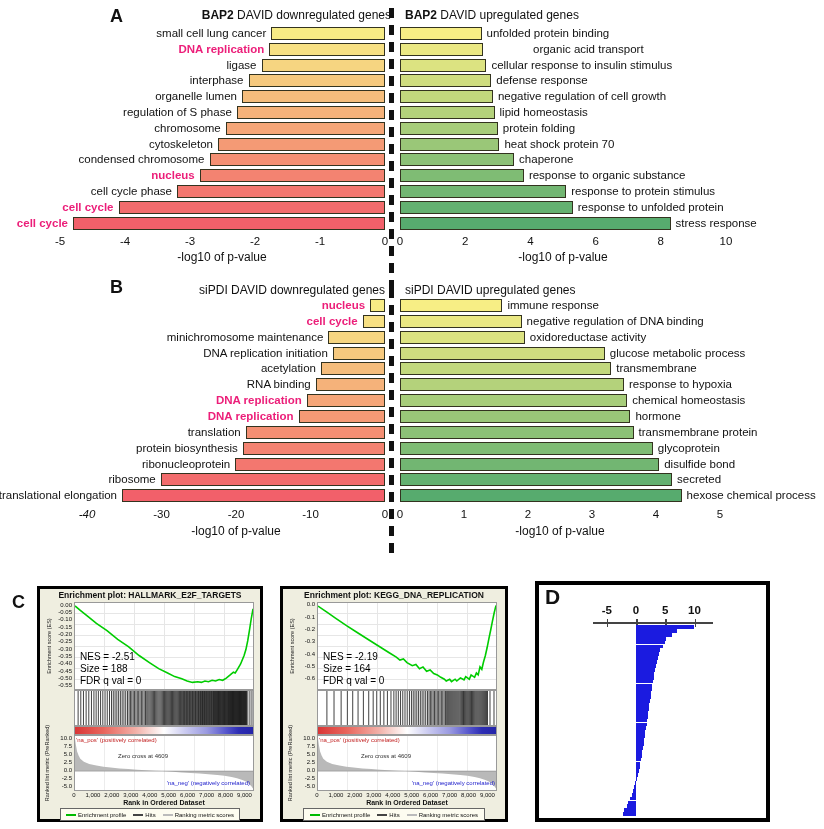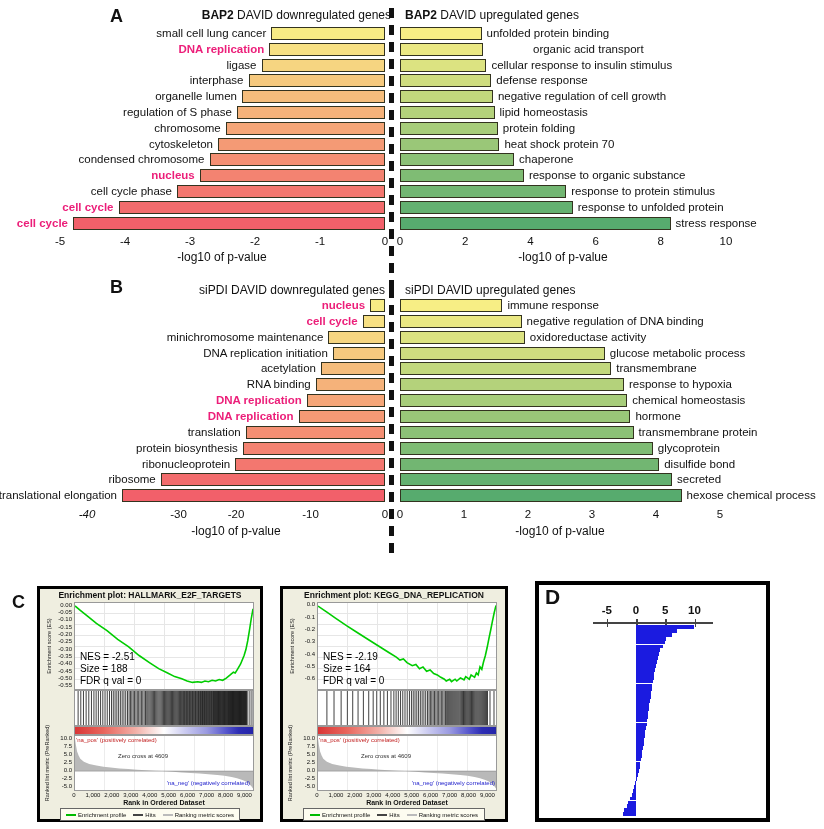--- a/index.html
+++ b/index.html
@@ -159,21 +159,21 @@
       <div class="blab" style="top: 425.8px; right: 583.315px;">translation</div>
       <div class="bar" style="top: 441.65px; width: 142.295px; background: rgb(243, 131, 113); left: 242.705px;"></div>
       <div class="blab" style="top: 441.65px; right: 586.295px;">protein biosynthesis</div>
       <div class="bar" style="top: 457.5px; width: 149.745px; background: rgb(243, 119, 111); left: 235.255px;"></div>
       <div class="blab" style="top: 457.5px; right: 593.745px;">ribonucleoprotein</div>
       <div class="bar" style="top: 473.35px; width: 224.245px; background: rgb(242, 108, 108); left: 160.755px;"></div>
       <div class="blab" style="top: 473.35px; right: 668.245px;">ribosome</div>
       <div class="bar" style="top: 489.2px; width: 262.985px; background: rgb(242, 96, 106); left: 122.015px;"></div>
       <div class="blab" style="top: 489.2px; right: 706.985px;">translational elongation</div>
       <div class="tick" style="left: 87px; top: 508px; font-style: italic;">-40</div>
-      <div class="tick" style="left: 161.5px; top: 508px; margin-left: 17px;">-30</div>
+      <div class="tick" style="left: 161.5px; top: 508px;">-30</div>
       <div class="tick" style="left: 236px; top: 508px;">-20</div>
       <div class="tick" style="left: 310.5px; top: 508px;">-10</div>
       <div class="tick" style="left: 385px; top: 508px;">0</div>
       <div class="axlab" style="left: 236px; top: 524px;">-log10 of p-value</div>
     </div>
   <div class="chart">
       <div class="bar" style="top: 299px; width: 102.4px; background: rgb(247, 238, 133); left: 400px;"></div>
       <div class="blab" style="top: 299px; left: 507.4px;">immune response</div>
       <div class="bar" style="top: 314.85px; width: 121.6px; background: rgb(234, 232, 131); left: 400px;"></div>
       <div class="blab" style="top: 314.85px; left: 526.6px;">negative regulation of DNA binding</div>

